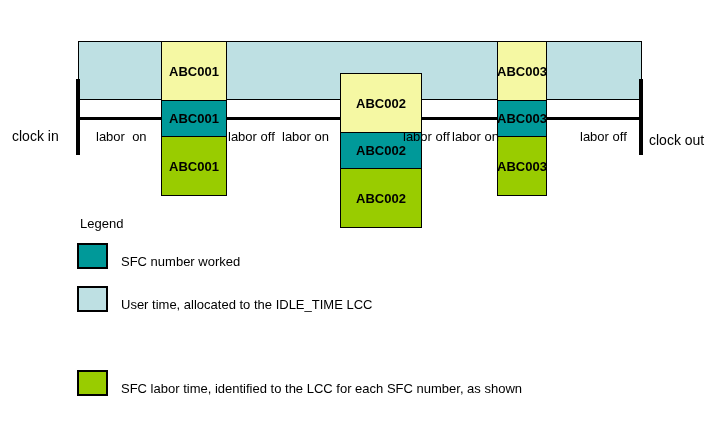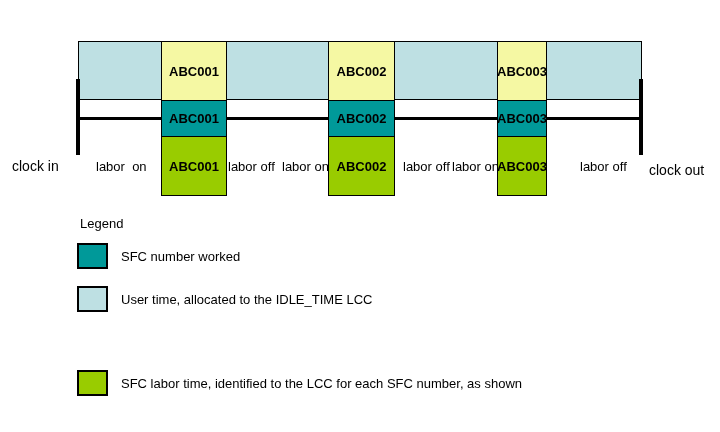--- a/index.html
+++ b/index.html
@@ -45,43 +45,42 @@
     align-items: center;
     justify-content: center;
     font-weight: bold;
     font-size: 13px;
     z-index: 3;
   }
   .box.yellow { top: 41px;  height: 60px; background: #F5F8A3; }
   .box.teal   { top: 100px; height: 37px; background: #009999; }
   .box.green  { top: 136px; height: 60px; background: #99CC00; }
   .col-1 { left: 161px; width: 66px; }
-  .col-2 { left: 328px; width: 67px; }
+  .col-2 { left: 340px; width: 82px; margin-top: 32px; }
   .col-3 { left: 497px; width: 50px; }
   
   .tl-label {
     position: absolute;
     font-size: 13px;
     white-space: pre;
     z-index: 6;
-    margin-top: 30px;
   }
   .clock-label { font-size: 14px; }
   
   .legend-title {
     position: absolute;
     left: 80px; top: 216px;
     font-size: 13px;
   }
   .legend-row {
     position: absolute;
     left: 77px;
     height: 26px;
     display: flex;
-    align-items: center;
+    align-items: flex-end;
   }
   .swatch {
     width: 31px; height: 26px;
     border: 2px solid #000000;
     box-sizing: border-box;
     flex: 0 0 auto;
   }
   .swatch.teal   { background: #009999; }
   .swatch.blue   { background: #BEE0E3; }
   .swatch.yellow { background: #F5F8A3; }

